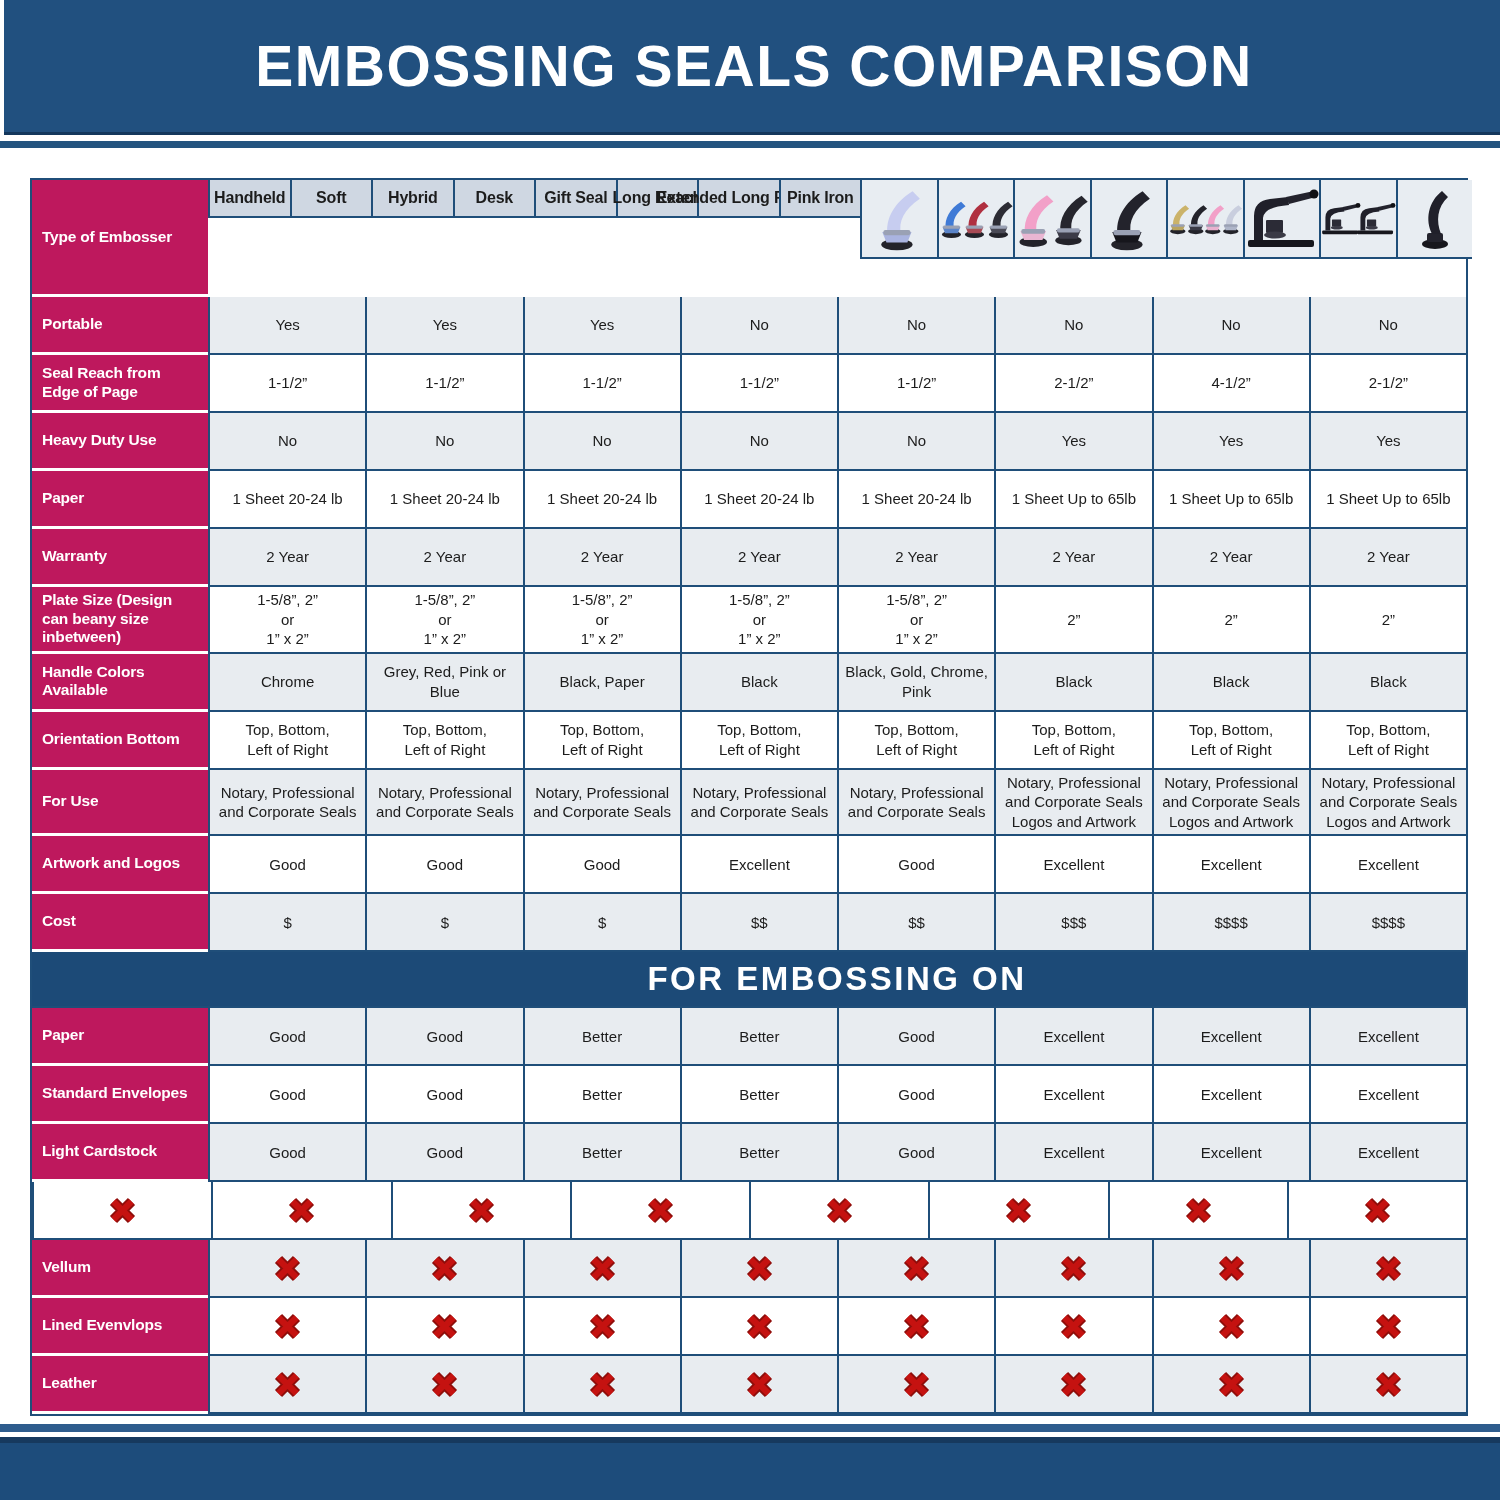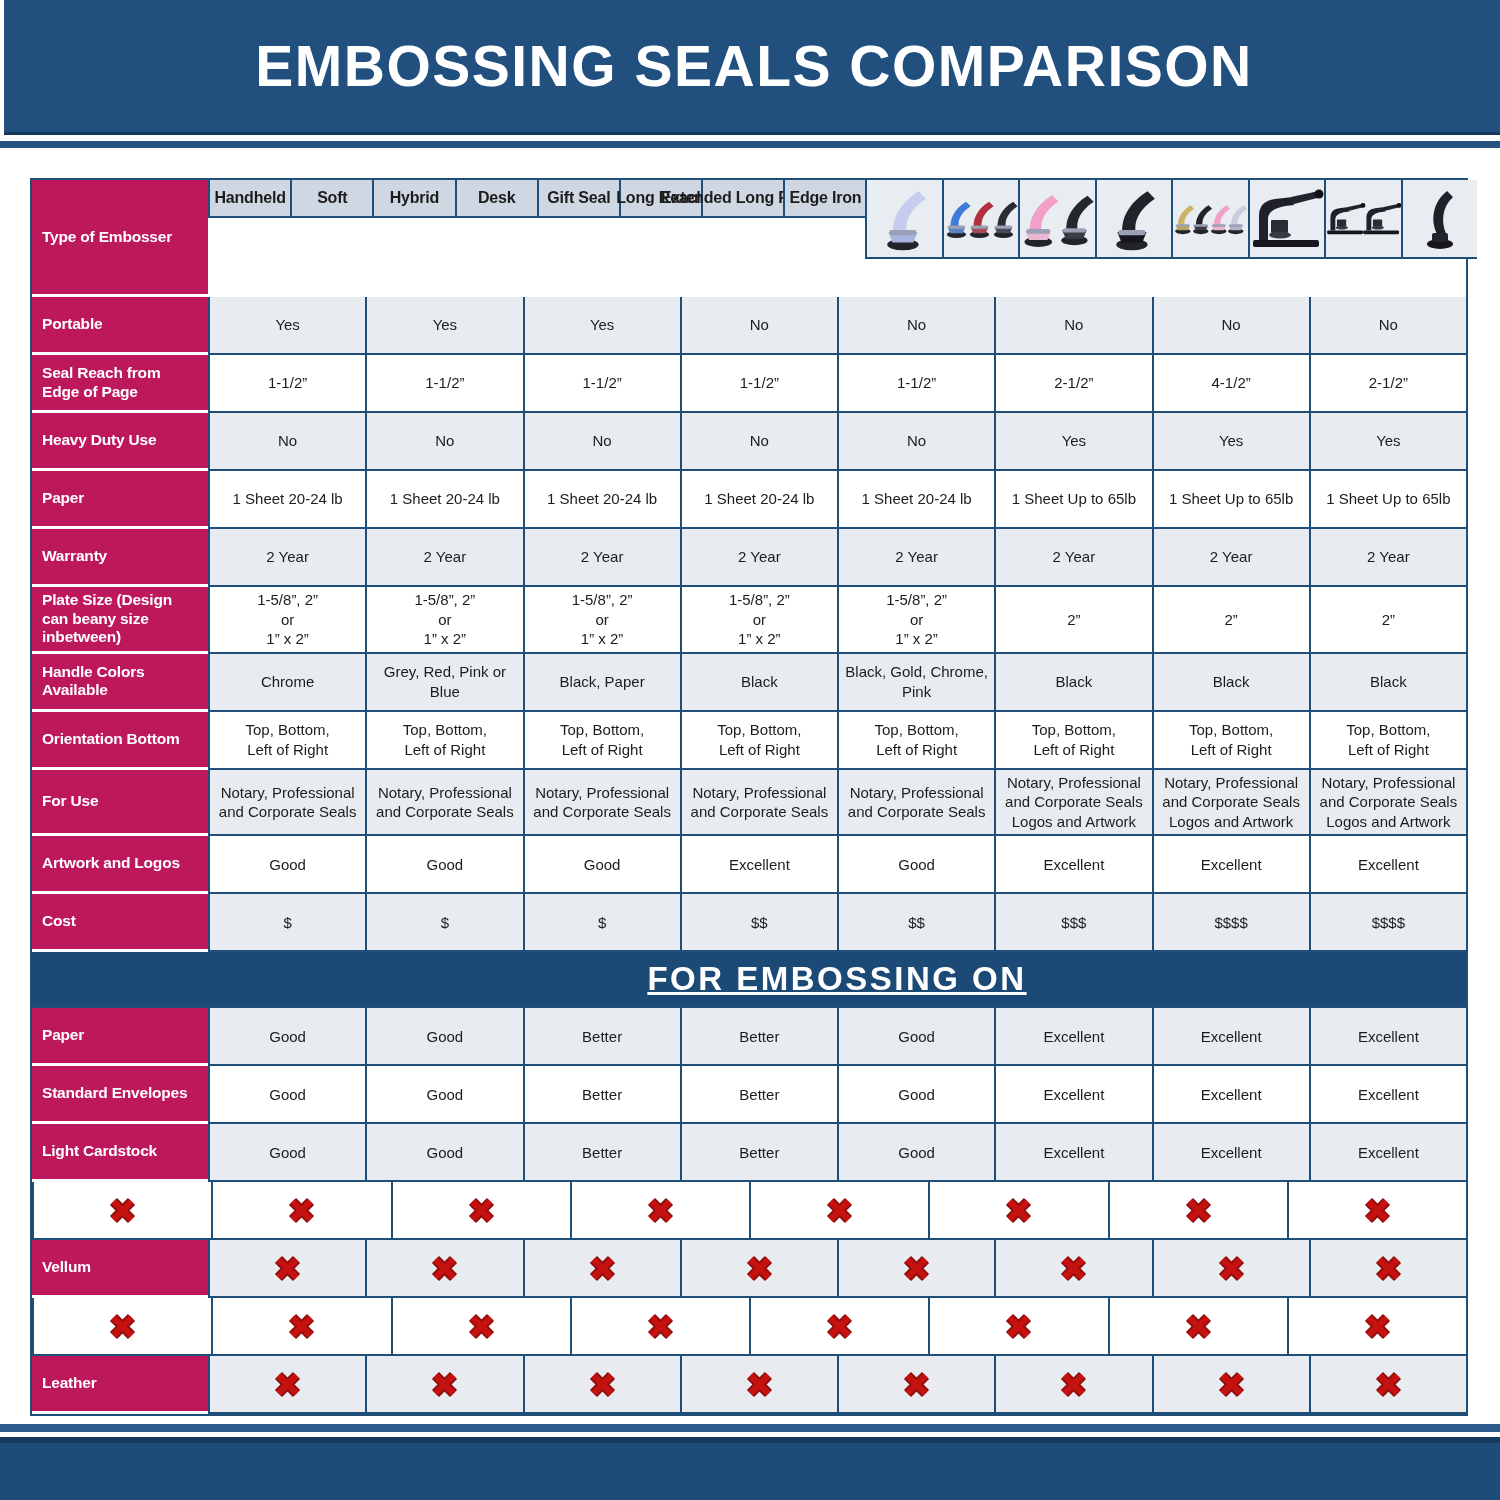--- a/index.html
+++ b/index.html
@@ -43,21 +43,21 @@
   .img-cell{height:79px;background:#E8EDF2;padding:2px;}
   .img-cell svg{margin:0 -3px;}
   .r-spec .cell,.r-emb .cell{min-height:58px;}
   .bg-alt{background:#E8ECF0;}
   .bg-white{background:#ffffff;}
   .section-row{
     background:#1C4A77;height:56px;display:flex;align-items:center;justify-content:center;
     padding-left:176px;box-sizing:border-box;border-bottom:2px solid #1F4E79;
   }
   .section-row span{
-    color:#ffffff;font-weight:bold;font-size:33px;letter-spacing:2.5px;text-decoration:underline;
+    color:#ffffff;font-weight:bold;font-size:33px;letter-spacing:2.5px;
   }
   .x-wrap{display:inline-flex;align-items:center;justify-content:center;}
 
   
   .footer-stripe{position:absolute;top:1424px;left:0;width:1500px;height:8px;background:#2E5C8D;}
   .footer-band{
     position:absolute;top:1437px;left:0;width:1500px;height:63px;
     background:#1D4C7B;border-top:6px solid #16395E;box-sizing:border-box;
   }
 </style>
@@ -74,21 +74,21 @@
       <div class="label-cell" style="min-height: 117px;">Type of Embosser</div>
       <div class="hdr-col">
         <div class="sub-row">
           <div class="cell col-header">Handheld</div>
           <div class="cell col-header">Soft</div>
           <div class="cell col-header">Hybrid</div>
           <div class="cell col-header">Desk</div>
           <div class="cell col-header">Gift Seal</div>
           <div class="cell col-header">Long Reach</div>
           <div class="cell col-header">Extended Long Reach</div>
-          <div class="cell col-header">Edge Iron</div>
+          <div class="cell col-header">Pink Iron</div>
         </div>
         <div class="sub-row">
           <div class="cell img-cell"><svg width="48" height="65" viewBox="0 0 46 62">
               <ellipse cx="21" cy="56" rx="15" ry="5.5" fill="#23232a"></ellipse>
               <path d="M7 44 L35 44 L31 54 L11 54 Z" fill="#aab4e0"></path>
               <path d="M12 46 C10 32 18 16 36 5 L43 12 C28 22 22 34 25 46 Z" fill="#c7cdf0"></path>
               <rect x="8" y="42" width="26" height="5" rx="2" fill="#9aa1b4"></rect>
             </svg></div>
           <div class="cell img-cell"><svg width="38" height="51" viewBox="0 0 46 62">
               <ellipse cx="21" cy="56" rx="15" ry="5.5" fill="#23232a"></ellipse>
@@ -424,20 +424,21 @@
       <div class="cell bg-alt"><div class="x-wrap"><svg width="27" height="27" viewBox="0 0 24 24">
             <path d="M4 4 L20 20 M20 4 L4 20" stroke="#8F0E0B" stroke-width="9"></path>
             <path d="M4 4 L20 20 M20 4 L4 20" stroke="#C51210" stroke-width="5.5"></path>
           </svg></div></div>
       <div class="cell bg-alt"><div class="x-wrap"><svg width="27" height="27" viewBox="0 0 24 24">
             <path d="M4 4 L20 20 M20 4 L4 20" stroke="#8F0E0B" stroke-width="9"></path>
             <path d="M4 4 L20 20 M20 4 L4 20" stroke="#C51210" stroke-width="5.5"></path>
           </svg></div></div>
     </div>
     <div class="t-row r-emb">
+      <div class="label-cell">Lined Evenvlops</div>
       <div class="cell bg-white"><div class="x-wrap"><svg width="27" height="27" viewBox="0 0 24 24">
             <path d="M4 4 L20 20 M20 4 L4 20" stroke="#8F0E0B" stroke-width="9"></path>
             <path d="M4 4 L20 20 M20 4 L4 20" stroke="#C51210" stroke-width="5.5"></path>
           </svg></div></div>
       <div class="cell bg-white"><div class="x-wrap"><svg width="27" height="27" viewBox="0 0 24 24">
             <path d="M4 4 L20 20 M20 4 L4 20" stroke="#8F0E0B" stroke-width="9"></path>
             <path d="M4 4 L20 20 M20 4 L4 20" stroke="#C51210" stroke-width="5.5"></path>
           </svg></div></div>
       <div class="cell bg-white"><div class="x-wrap"><svg width="27" height="27" viewBox="0 0 24 24">
             <path d="M4 4 L20 20 M20 4 L4 20" stroke="#8F0E0B" stroke-width="9"></path>

